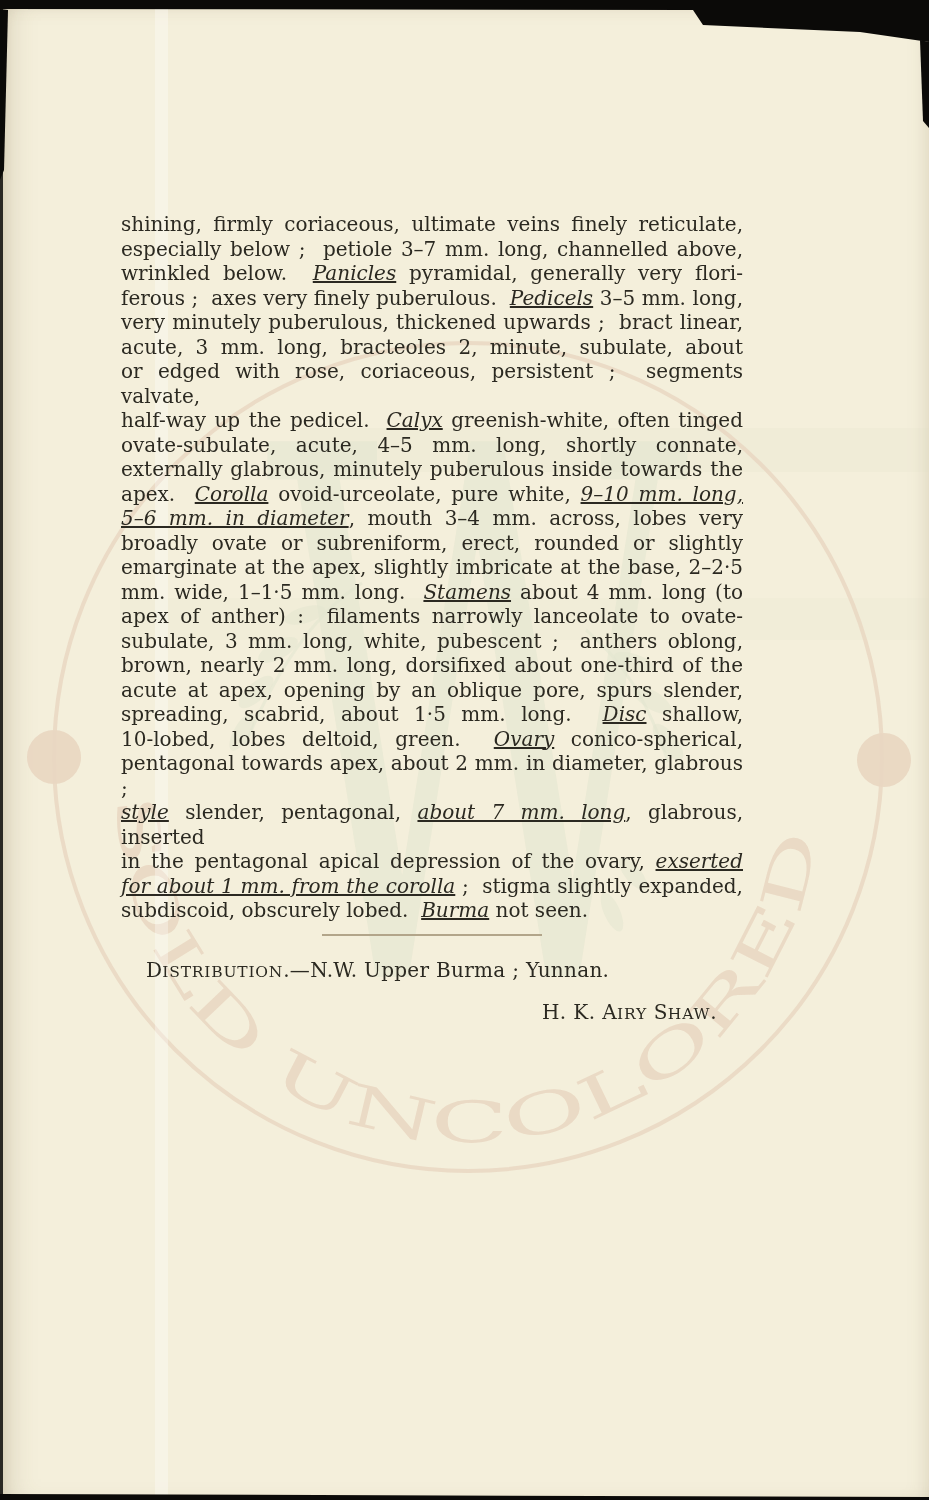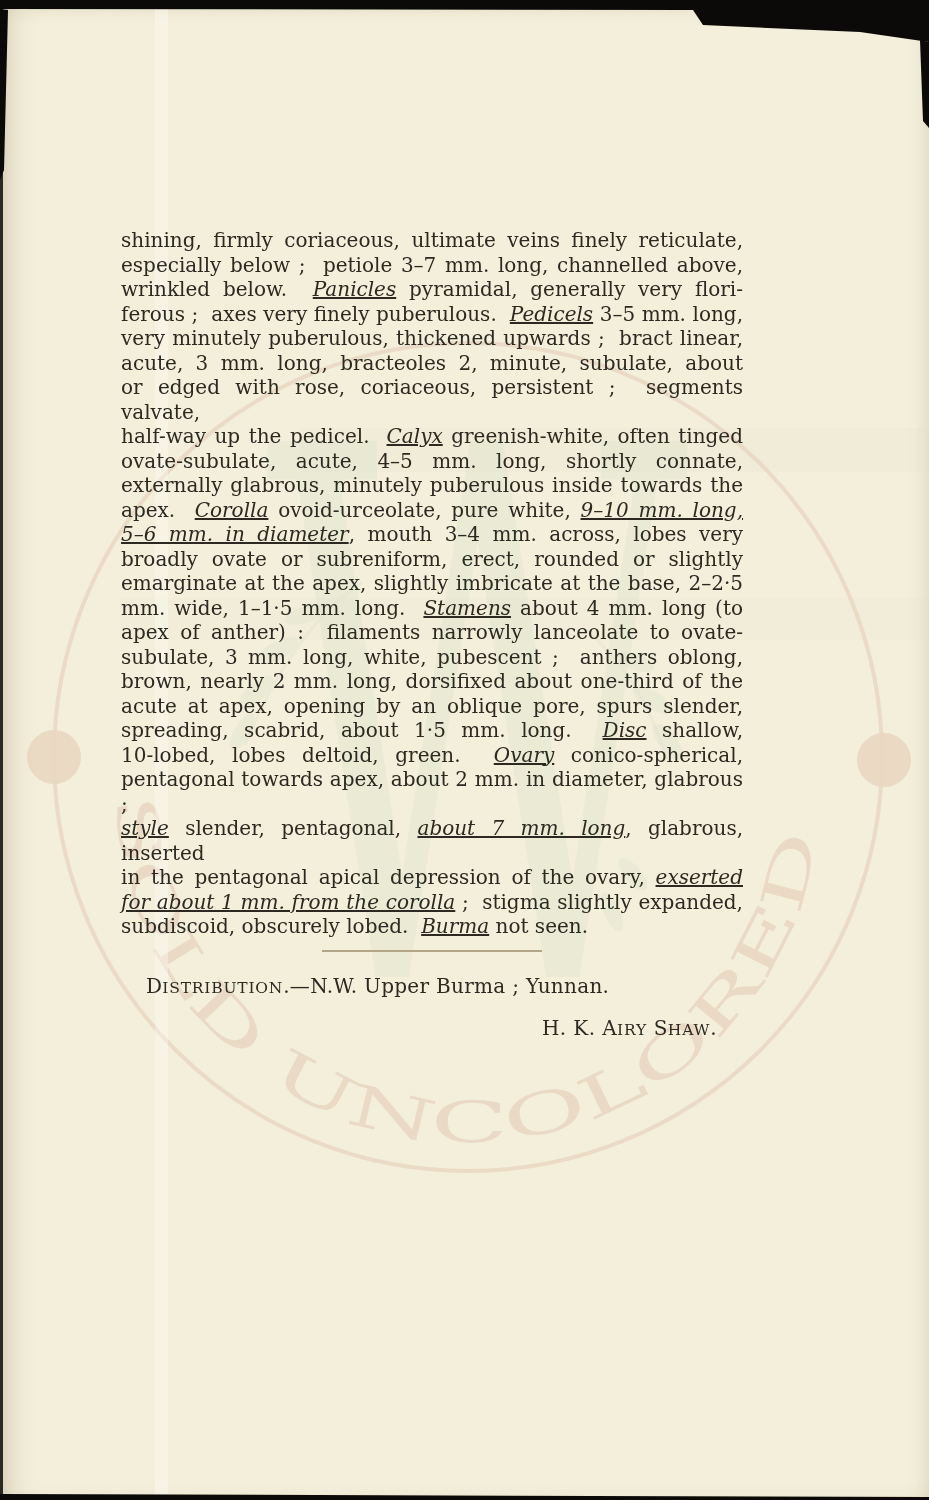--- a/index.html
+++ b/index.html
@@ -17,21 +17,21 @@
                 inset -12px 0 26px -16px rgba(110,92,55,.22),
                 inset 0 14px 26px -16px rgba(110,92,55,.28);
   }
   svg.wm, svg.edges { position: absolute; left: 0; top: 0; pointer-events: none; }
   svg.wm   { z-index: 1; }
   .stripe  {
     position: absolute; left: 155px; top: 0; width: 13px; height: 1500px;
     background: rgba(255,255,255,.32); z-index: 2;
   }
   .textcol {
-    position: absolute; left: 121px; top: 228px; width: 622px;
+    position: absolute; left: 121px; top: 212px; width: 622px;
     z-index: 3; color: var(--ink, #2b2921);
     font-size: 20px; line-height: 24.5px;
   }
   .body-text .line {
     text-align: justify; text-align-last: justify;
     white-space: pre-wrap; text-justify: inter-word;
   }
   .body-text .line.last { text-align-last: left; }
   .it { font-style: italic; text-decoration: underline; }
   .rule {

